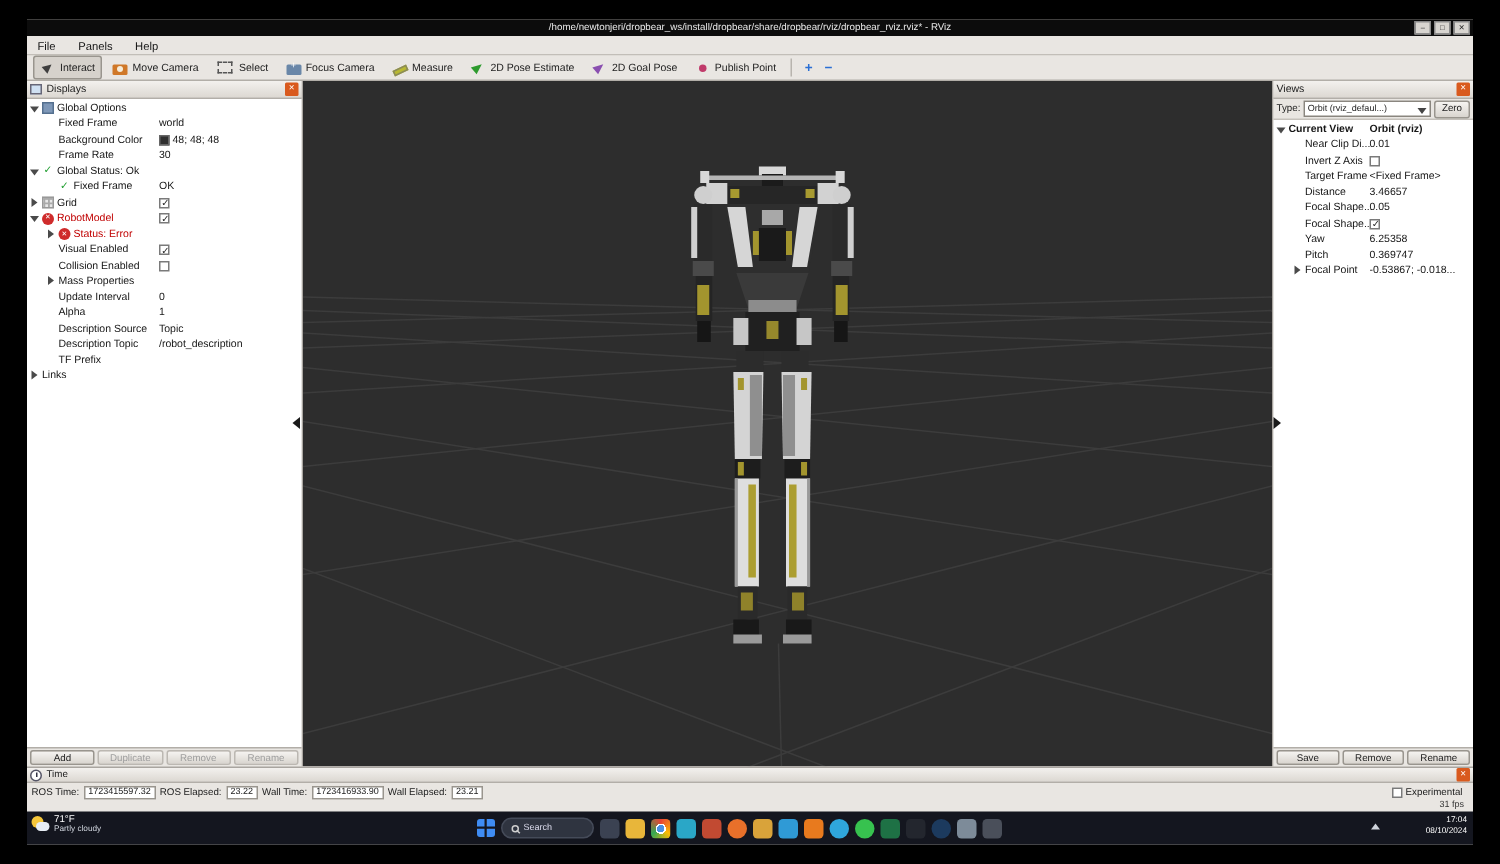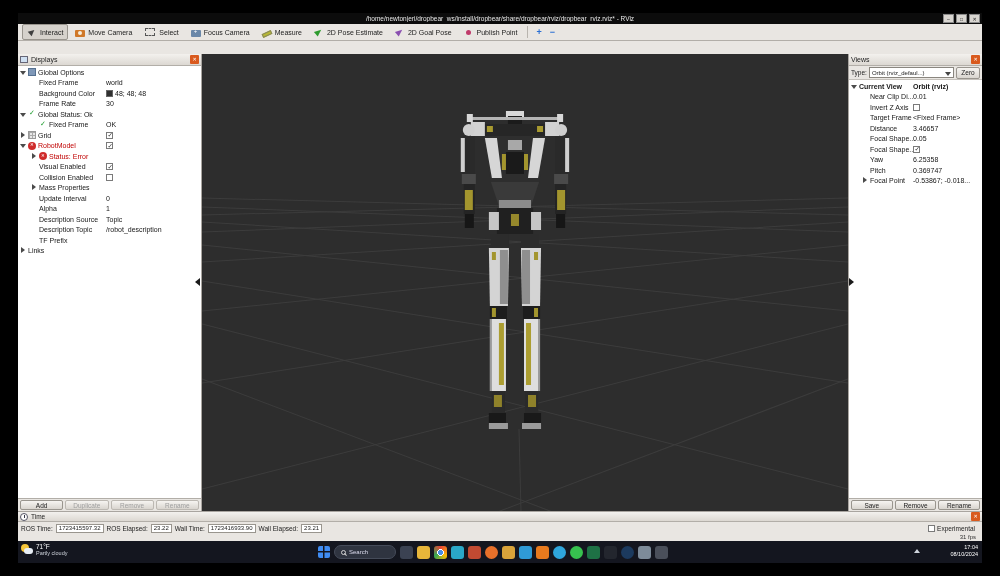--- a/index.html
+++ b/index.html
@@ -106,20 +106,25 @@
 
   <div class="titlebar">
     <span class="title">/home/newtonjeri/dropbear_ws/install/dropbear/share/dropbear/rviz/dropbear_rviz.rviz* - RViz</span>
     <span class="winctrls">
       <span class="wbtn">–</span>
       <span class="wbtn">□</span>
       <span class="wbtn">✕</span>
     </span>
   </div>
 
+  <div class="menubar">
+    <span>File</span>
+    <span>Panels</span>
+    <span>Help</span>
+  </div>
 
   <div class="toolbar">
     <span class="tool active">
         <span class="ti ti-hand"></span>
         <span>Interact</span>
       </span>
     <span class="tool">
         <span class="ti ti-cam"></span>
         <span>Move Camera</span>
       </span>

